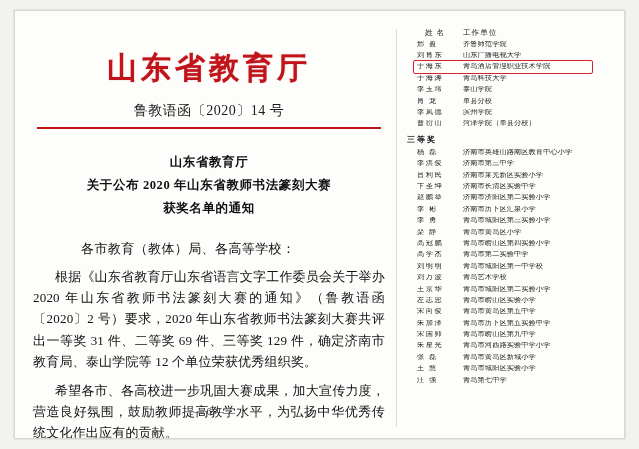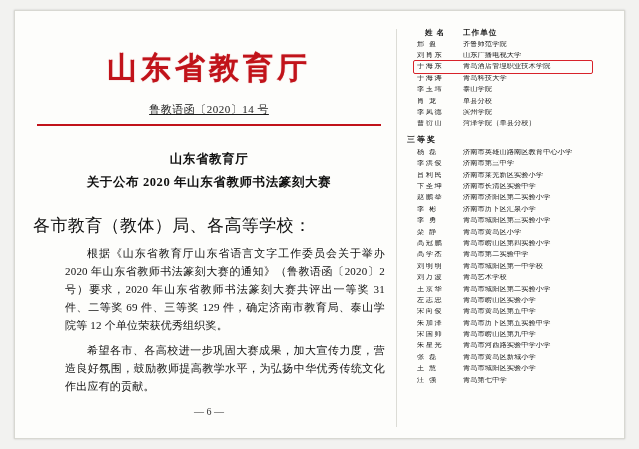--- a/index.html
+++ b/index.html
@@ -46,55 +46,54 @@
     font-family: "Liberation Serif", serif;
     font-weight: bold;
     font-size: 30px;
     letter-spacing: 4px;
     line-height: 1.1;
     margin-top: 26px;
     text-shadow: 0 0 1px rgba(193,19,26,0.6);
   }
   .doc-number {
     text-align: center;
-    font-size: 11px;
+    font-size: 14px;
     color: #1b1b1b;
     margin-top: 18px;
     letter-spacing: 0.5px;
-    text-decoration: underline;
   }
   .red-rule {
     margin: 7px 4px 0 4px;
     height: 2px;
     background: #c1131a;
   }
   .title-block {
     text-align: center;
     margin-top: 22px;
     color: #111;
     font-weight: bold;
     font-size: 12.5px;
     line-height: 1.85;
     letter-spacing: 0.6px;
   }
   .addressee {
     margin-top: 20px;
-    font-size: 17px;
+    font-size: 13px;
     color: #111;
     letter-spacing: 0.4px;
+    margin-left: 48px;
   }
   .body-para {
     margin-top: 8px;
-    font-size: 11px;
+    font-size: 13px;
     color: #111;
     line-height: 1.62;
     text-align: justify;
     text-indent: 22px;
     letter-spacing: 0.2px;
-    margin-left: 32px;
   }
   .page-num {
     position: absolute;
     bottom: 8px;
     left: 0;
     width: 100%;
     text-align: center;
     font-size: 10px;
     color: #333;
   }
@@ -114,21 +113,21 @@
     top: 18px;
     width: 205px;
     height: 400px;
     font-size: 7.2px;
     color: #1a1a1a;
     line-height: 1.0;
   }
   .rt-head {
     display: flex;
     font-size: 7.6px;
-    font-weight: bold;
+    font-weight: normal;
     padding-bottom: 2px;
     letter-spacing: 1px;
   }
   .rt-head .c1 { width: 56px; text-align: center; }
   .rt-head .c2 { flex: 1; text-align: left; }
   .rt-row {
     display: flex;
     height: 11.4px;
     align-items: center;
     font-family: Liberation Serif, serif;
@@ -175,20 +174,21 @@
   <div class="scan">
 
     <div class="left-col">
       <div class="masthead">山东省教育厅</div>
       <div class="doc-number">鲁教语函〔2020〕14 号</div>
       <div class="red-rule"></div>
 
       <div class="title-block">
         <div>山东省教育厅</div>
         <div>关于公布 2020 年山东省教师书法篆刻大赛</div>
+        <div>获奖名单的通知</div>
       </div>
 
       <div class="addressee">各市教育（教体）局、各高等学校：</div>
       <div class="body-para">根据《山东省教育厅山东省语言文字工作委员会关于举办 2020 年山东省教师书法篆刻大赛的通知》（鲁教语函〔2020〕2 号）要求，2020 年山东省教师书法篆刻大赛共评出一等奖 31 件、二等奖 69 件、三等奖 129 件，确定济南市教育局、泰山学院等 12 个单位荣获优秀组织奖。</div>
       <div class="body-para">希望各市、各高校进一步巩固大赛成果，加大宣传力度，营造良好氛围，鼓励教师提高教学水平，为弘扬中华优秀传统文化作出应有的贡献。</div>
 
       <div class="page-num">— 6 —</div>
     </div>
 
     <div class="divider"></div>

